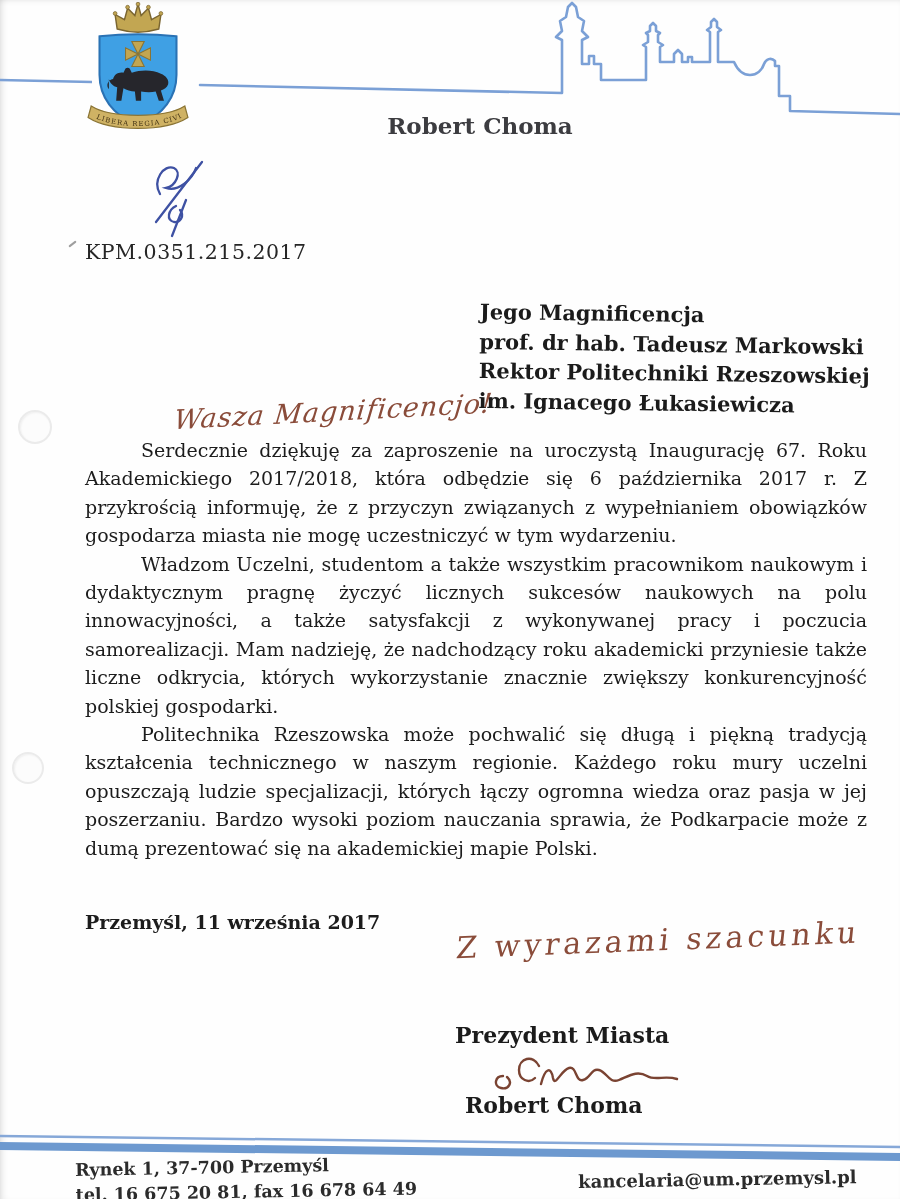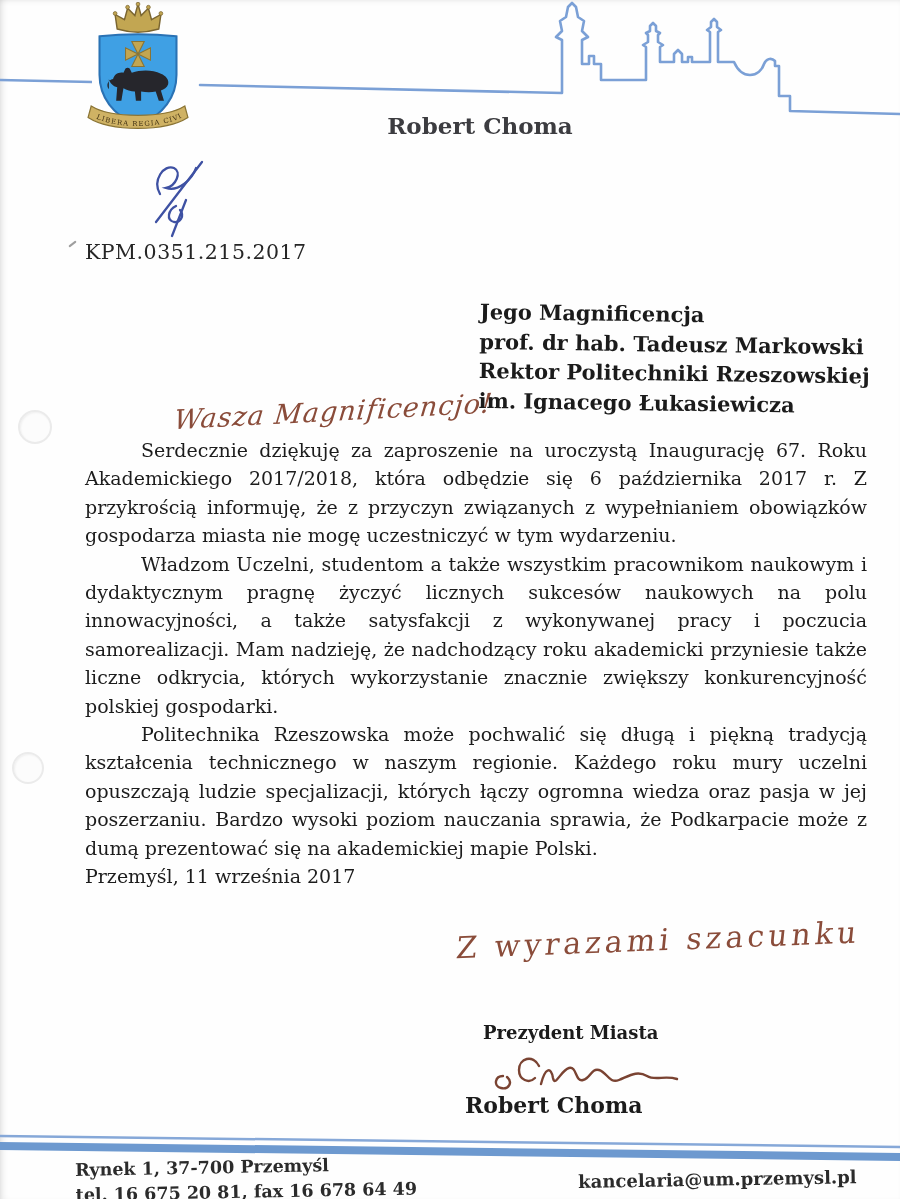--- a/index.html
+++ b/index.html
@@ -38,24 +38,24 @@
   .hand { color:#8a4c3a; font-style:italic; white-space:nowrap; }
   .salutation { left:176px; top:404px; font-size:27px; letter-spacing:1px;
     transform:rotate(-3deg) skewX(-9deg); transform-origin:left top; }
   .closing-hand { left:458px; top:930px; font-size:30px; letter-spacing:4px;
     transform:rotate(-2.2deg) skewX(-8deg); transform-origin:left top; color:#8a4c3a; }
 
   
   .letter-body { left:85px; top:436px; width:782px; font-size:19px;
     line-height:28.4px; text-align:justify; color:#1c1c1c; }
   .letter-body p { margin:0; text-indent:56px; }
-  .letter-body p.dateline { text-indent:0; font-weight:400; text-align:left; }
+  .letter-body p.dateline { text-indent:0; font-weight:700; text-align:left;margin-top:46px; }
 
   
-  .signer-title { left:455px; top:1022px; font-weight:700; font-size:18px; color:#1b1b1b;margin-left:28px; }
+  .signer-title { left:455px; top:1022px; font-weight:700; font-size:22px; color:#1b1b1b; }
   .signer-name  { left:465px; top:1092px; font-weight:700; font-size:22px; color:#1b1b1b; }
 
   
   .hole { border-radius:50%; background:#fcfcfc; border:2px solid #ebebeb;
     box-shadow: inset 1px 1px 2px rgba(0,0,0,.05); }
   .hole1 { left:18px; top:410px; width:30px; height:30px; }
   .hole2 { left:12px; top:752px; width:28px; height:28px; }
 
   
   .footer-deco { left:0; top:1128px; }

